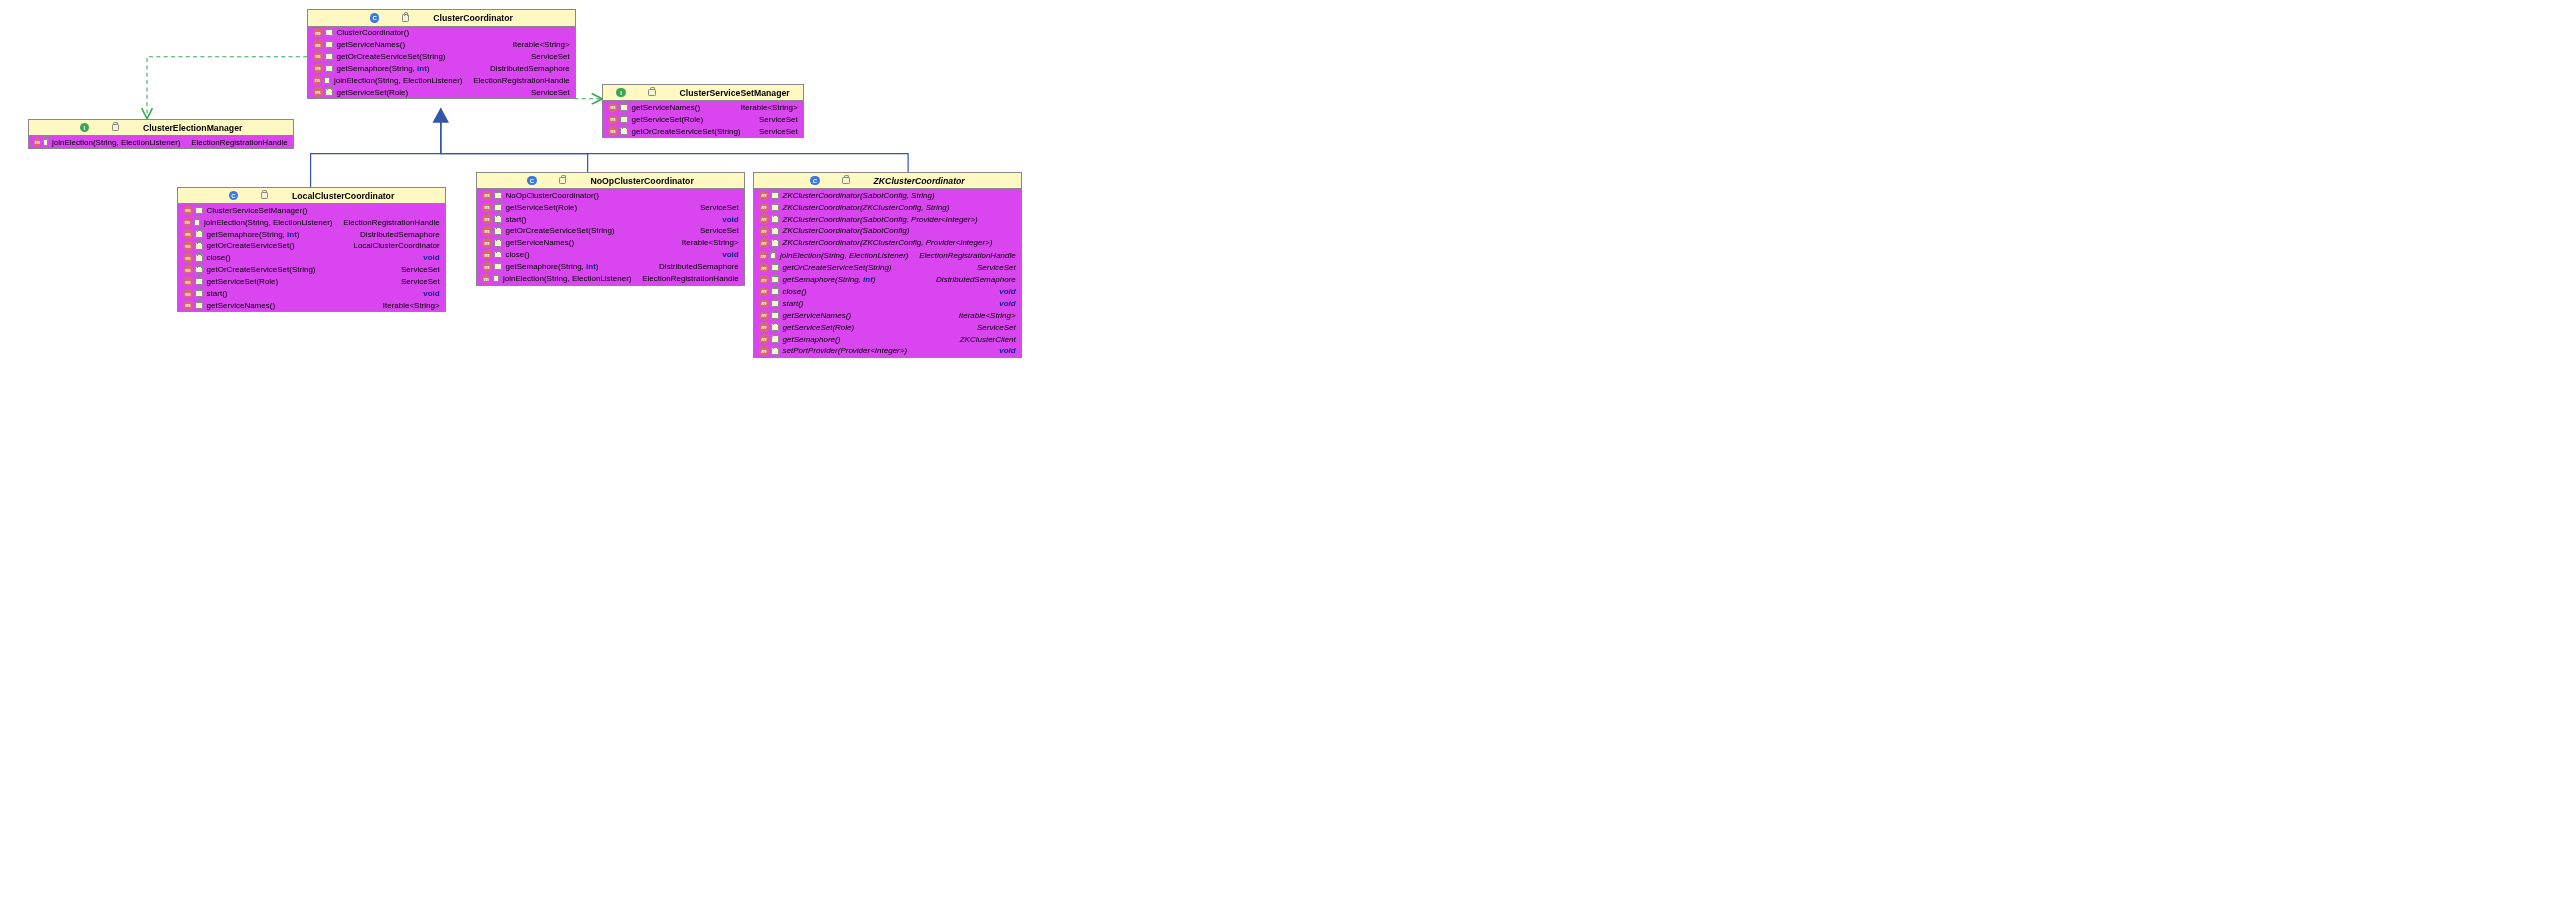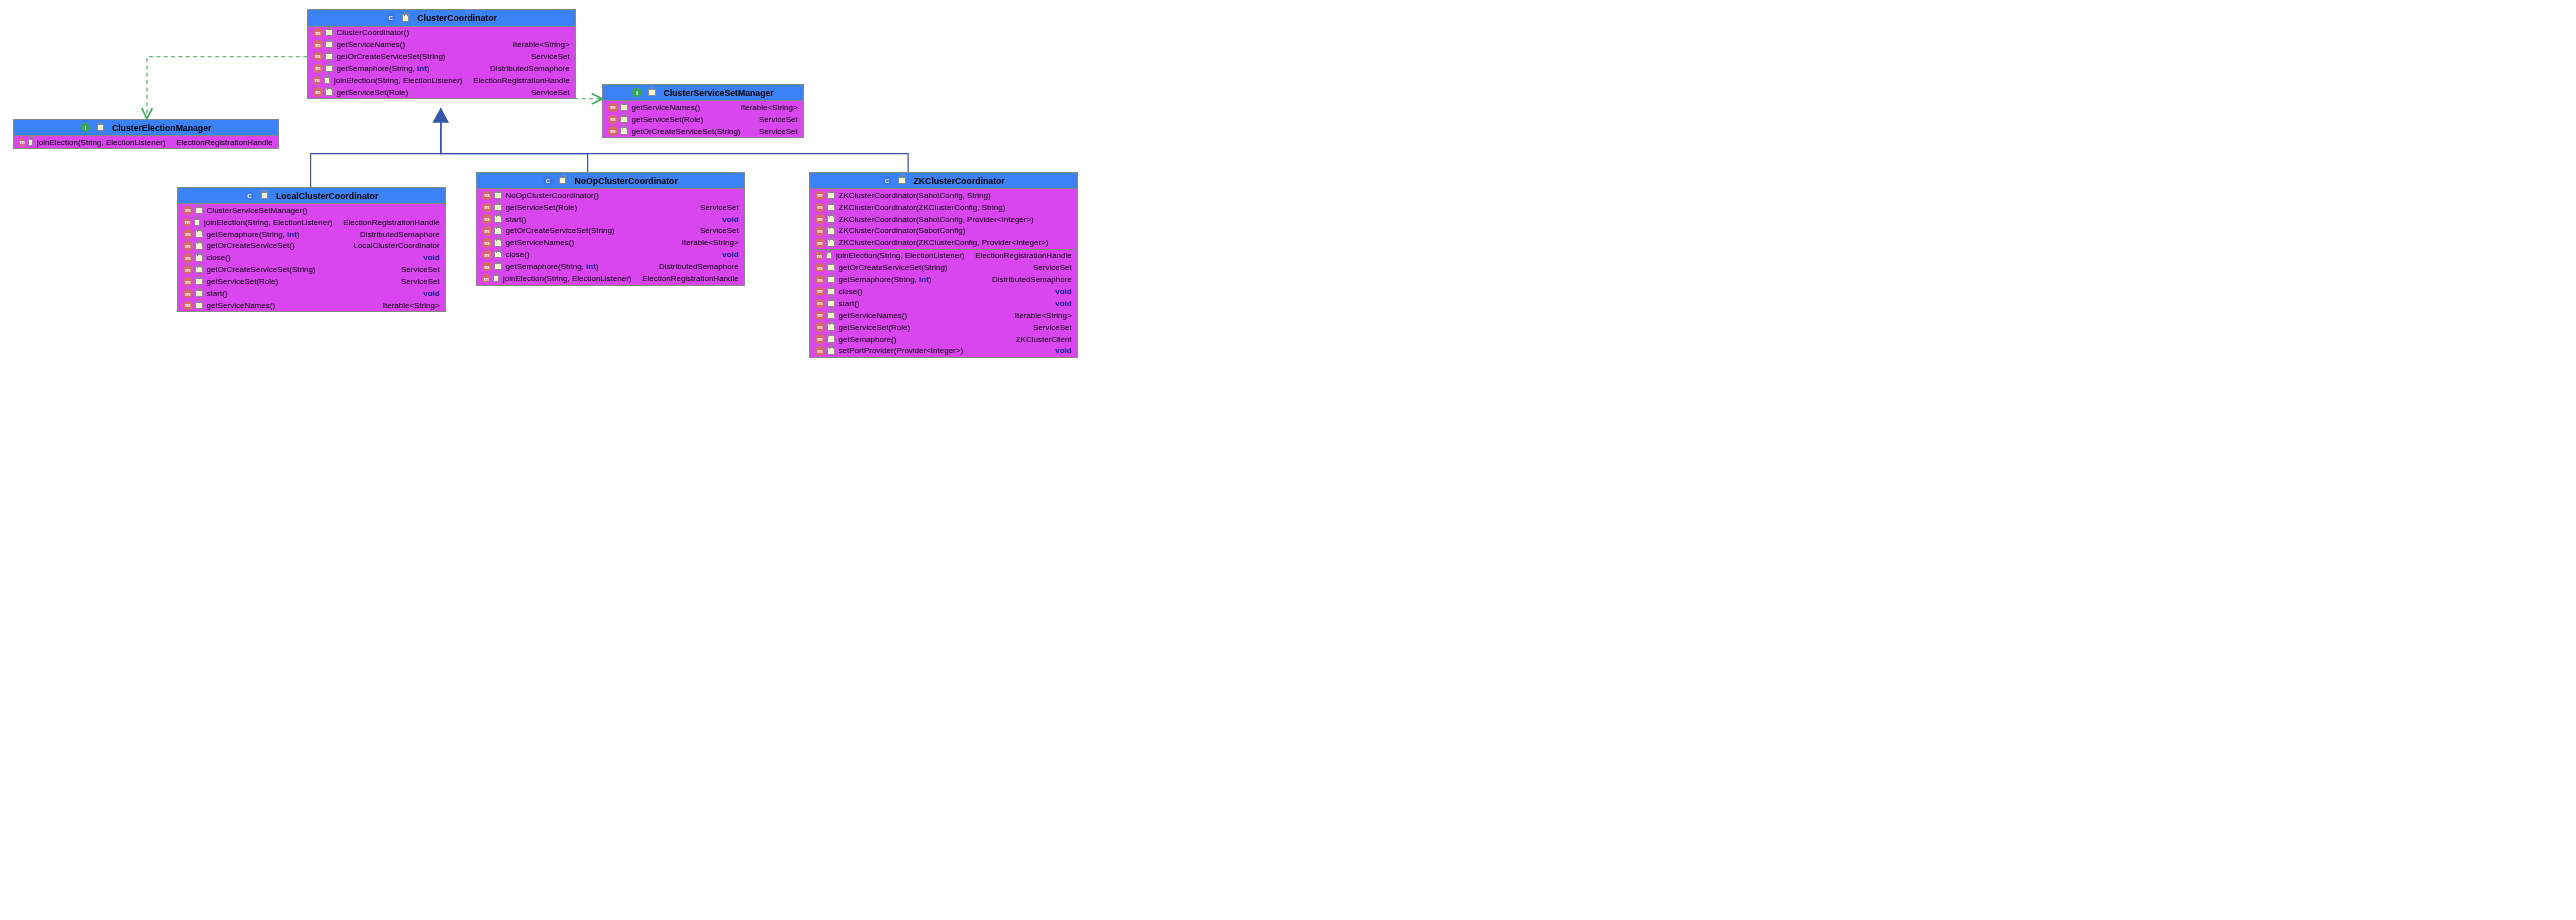--- a/index.html
+++ b/index.html
@@ -12,30 +12,30 @@
     width: 2576px;
     height: 920px;
     position: relative;
   }
   .uml-box {
     position: absolute;
     background: #fff;
     border: 0.7px solid #888;
   }
   .uml-header {
-    background: #3b82f6;
+    background: #fef9c3;
     border-bottom: 0.7px solid #888;
     padding: 2.7px 5.3px;
     text-align: right;
     font-weight: bold;
     font-size: 8.7px;
     display: flex;
     align-items: center;
     justify-content: center;
-    gap: 4px;
+    gap: 20px;
   }
   .uml-body {
     background: #d946ef;
   }
   .uml-section {
     border-bottom: 0.7px solid #888;
   }
   .uml-section:last-child { border-bottom: none; }
   .uml-row {
     display: flex;
@@ -151,21 +151,21 @@
       </div>
     <div class="uml-row">
         <span class="badge badge-m">m</span>
         <span class="lock"></span>
         <span class="sig">getServiceSet(Role)</span>
         <span class="ret">ServiceSet</span>
       </div>
   </div>
 </div>
 
-<div class="uml-box" style="left:13px; top:119px; width:264px;">
+<div class="uml-box" style="left:28px; top:119px; width:264px;">
   <div class="uml-header">
     <span class="badge badge-i">I</span>
     <span class="lock"></span>
     <span>ClusterElectionManager</span>
   </div>
   <div class="uml-body uml-section">
     <div class="uml-row">
         <span class="badge badge-m">m</span>
         <span class="lock"></span>
         <span class="sig">joinElection(String, ElectionListener)</span>
@@ -315,21 +315,21 @@
       </div>
     <div class="uml-row">
         <span class="badge badge-m">m</span>
         <span class="lock"></span>
         <span class="sig">joinElection(String, ElectionListener)</span>
         <span class="ret">ElectionRegistrationHandle</span>
       </div>
   </div>
 </div>
 
-<div class="uml-box" style="left:809px; top:172px; width:267px;">
+<div class="uml-box" style="left:753px; top:172px; width:267px;font-style:italic;">
   <div class="uml-header">
     <span class="badge badge-c">C</span>
     <span class="lock"></span>
     <span>ZKClusterCoordinator</span>
   </div>
   <div class="uml-body uml-section">
     <div class="uml-row">
         <span class="badge badge-m">m</span>
         <span class="lock"></span>
         <span class="sig">ZKClusterCoordinator(SabotConfig, String)</span>

